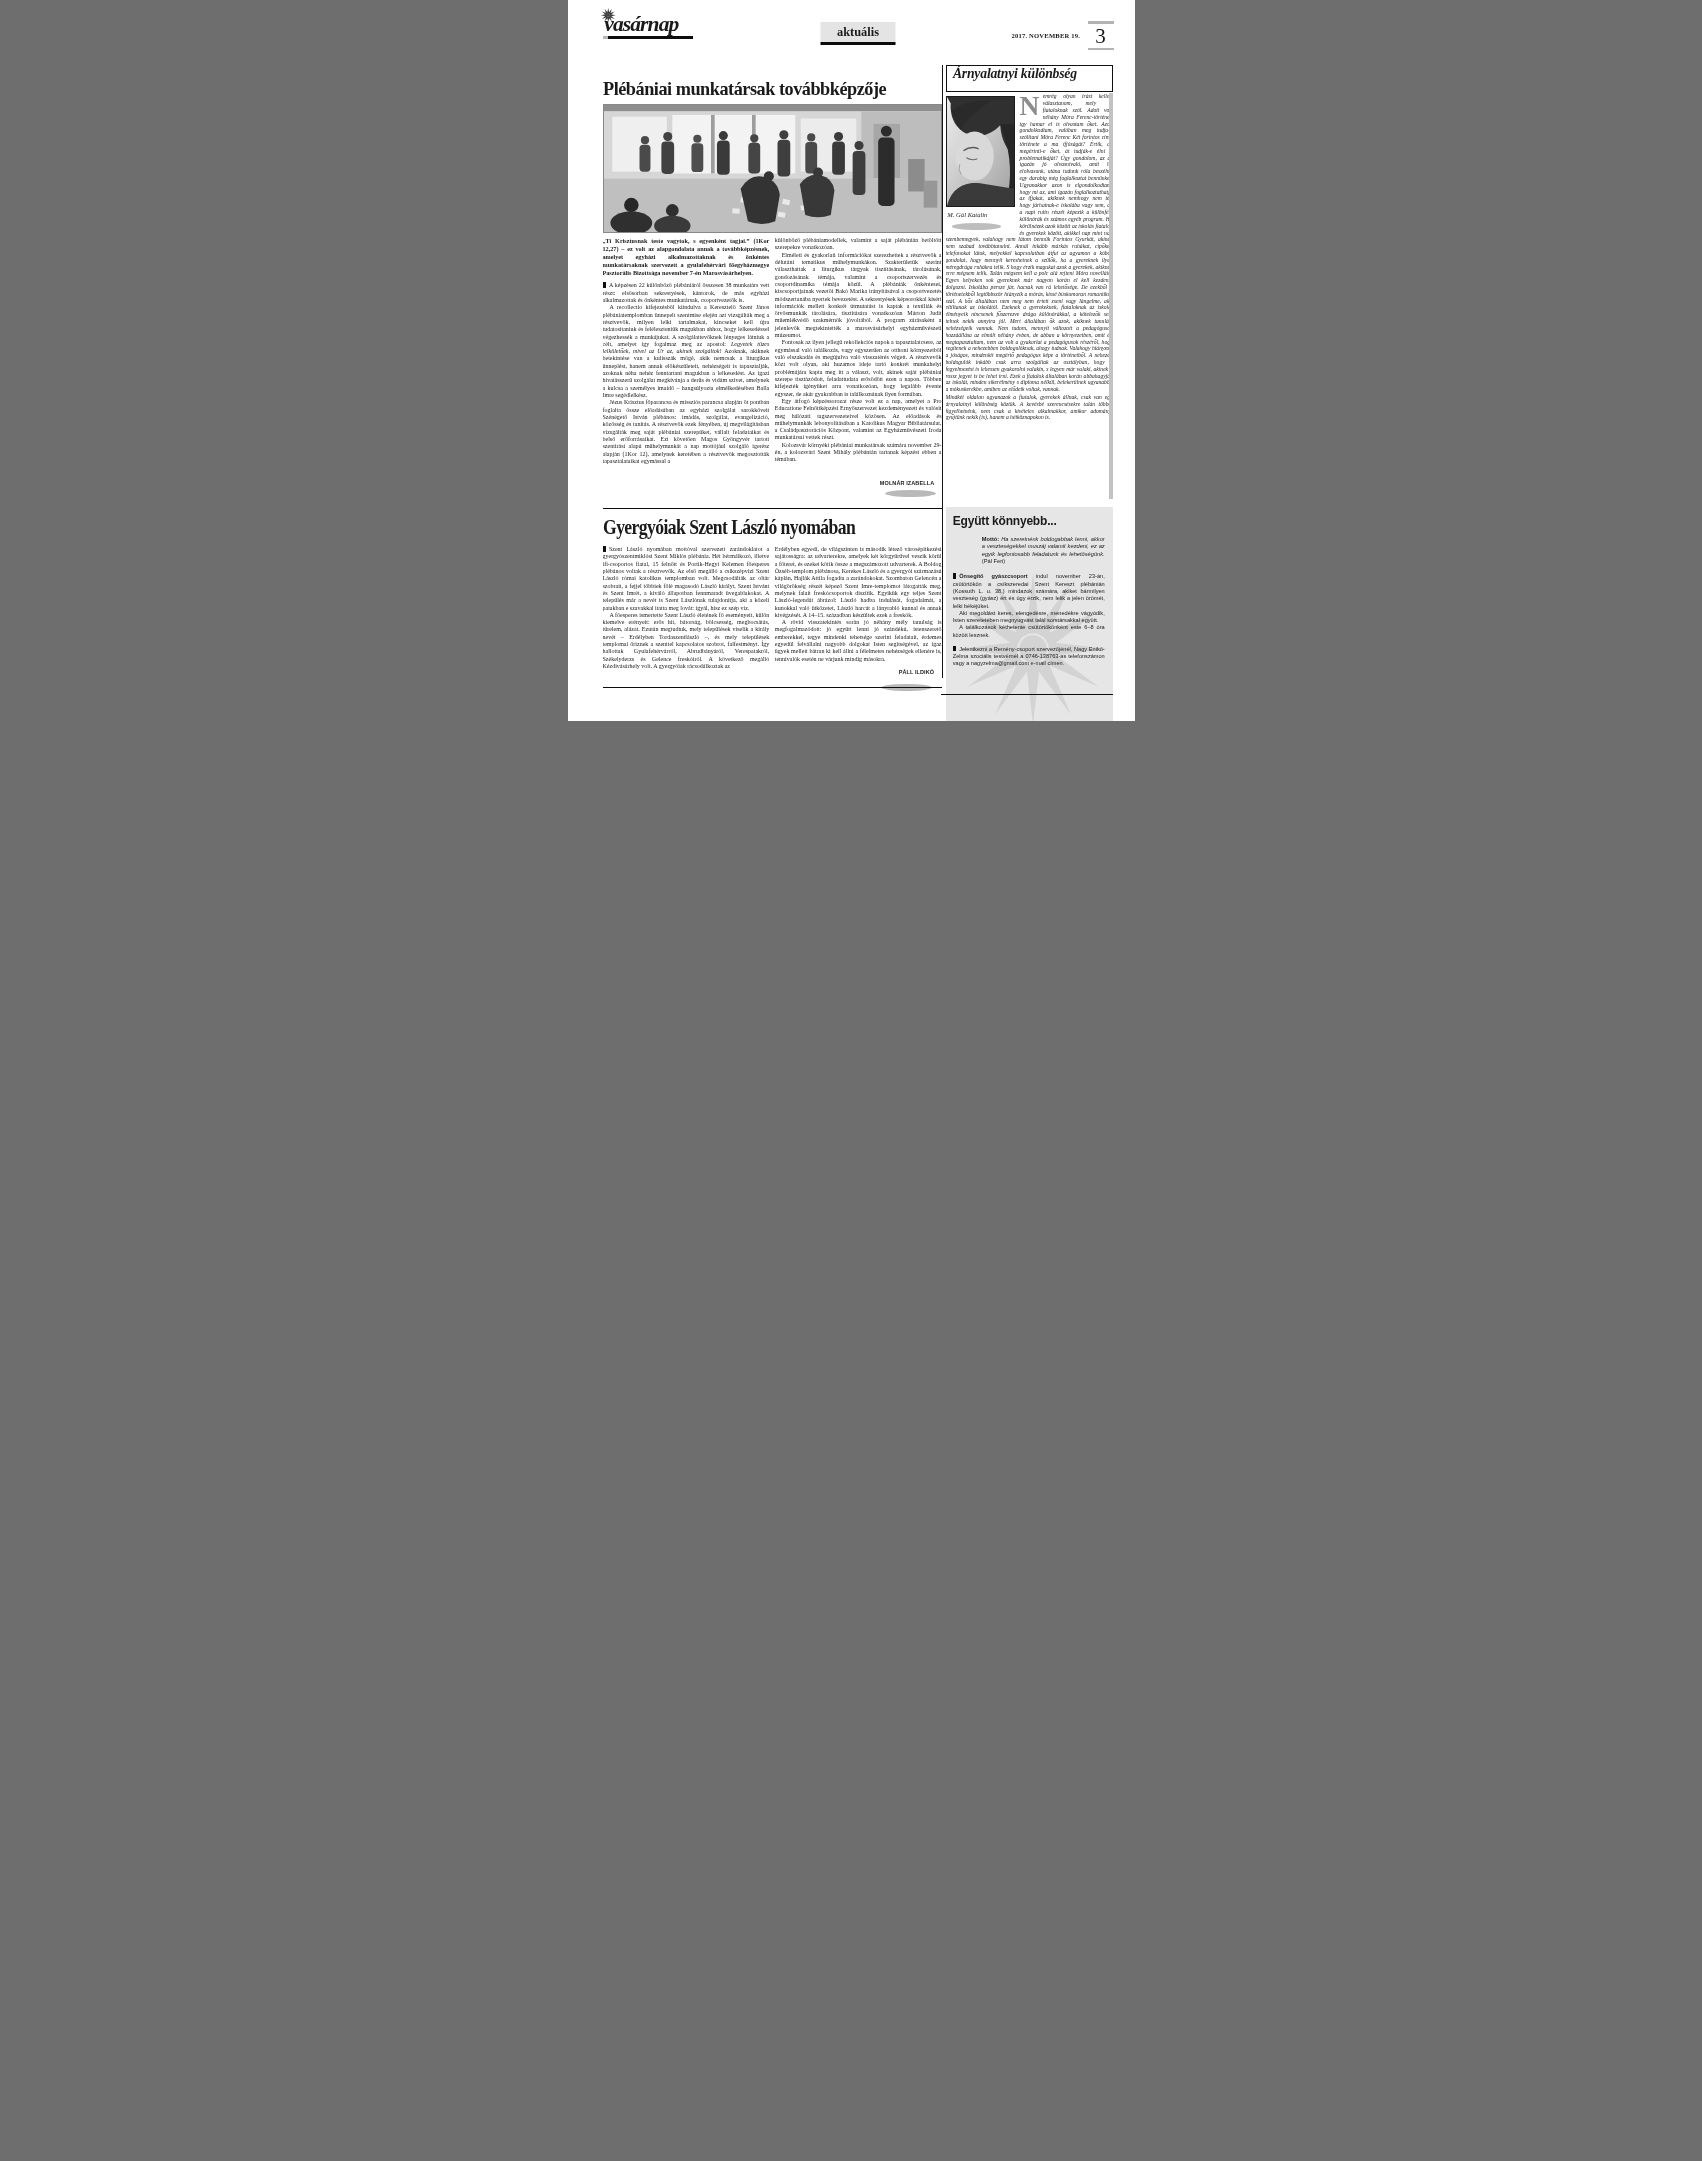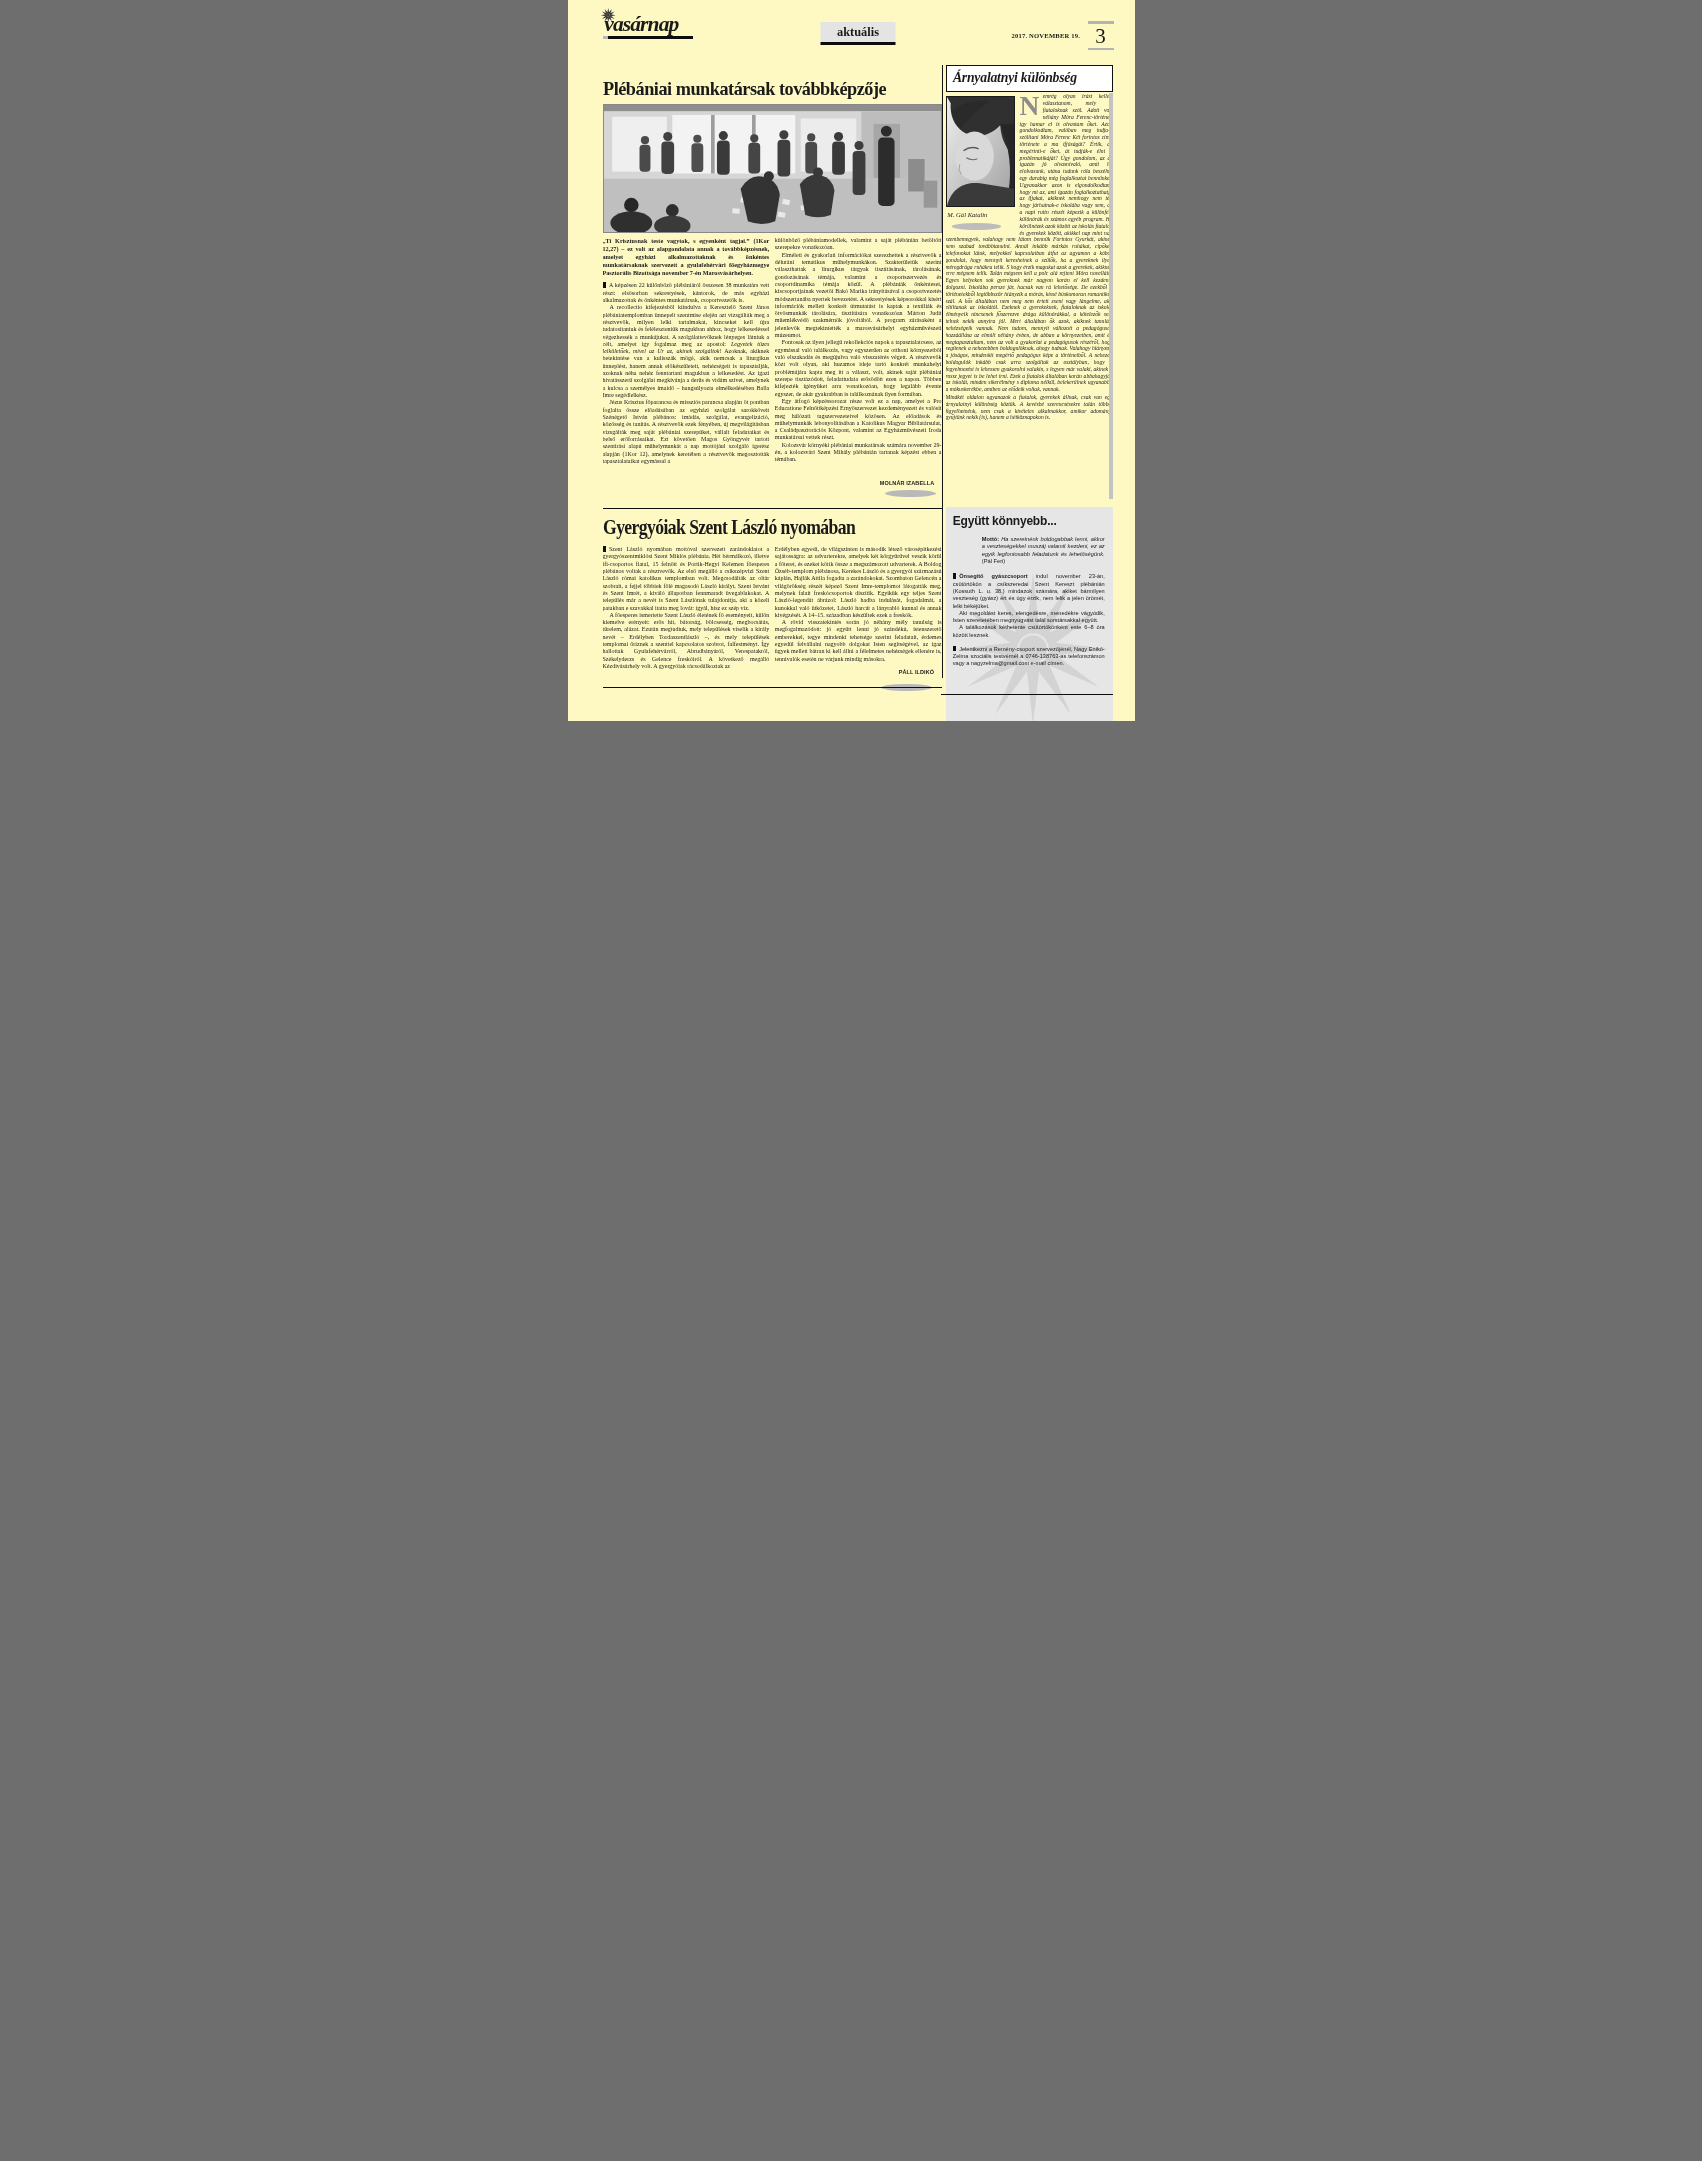--- a/index.html
+++ b/index.html
@@ -1,16 +1,16 @@
 <!DOCTYPE html>
 <html style="font-size:7.3px"><head>
 <meta charset="utf-8">
 <style>
   html,body{margin:0;padding:0;background:#6e6e6e;}
-  .page{position:relative;width:567px;height:721px;margin:0 auto;background:#fef9c3;
+  .page{position:relative;width:567px;height:721px;margin:0 auto;background:#ffffff;
         font-family:"Liberation Serif","DejaVu Serif",serif;color:#1a1a1a;overflow:hidden;}
 
   
   .masthead{position:absolute;left:35px;top:10px;width:511px;height:42px;}
   .logo{position:absolute;left:0;top:1.8px;width:101px;}
   .logo-star{position:absolute;left:-2.7px;top:-4.6px;width:16.5px;height:16.5px;}
   .logo-text{display:block;font-style:italic;font-weight:bold;font-size:21.5px;line-height:24px;
              letter-spacing:-0.9px;padding-left:1.8px;}
   .logo-underline{margin-top:0.5px;height:3.2px;width:90px;
                   background:linear-gradient(to right,#b7b7b7 0,#b7b7b7 5.5px,#0d0d0d 5.5px);}
@@ -47,21 +47,21 @@
   .oval2{width:51px;height:6.9px;left:278px;top:606px;}
   .rule{position:absolute;left:0;width:339px;height:1.4px;background:#0d0d0d;}
   .rule1{top:430px;}
   .rule2{top:609px;}
   .hl2{position:absolute;top:438px;left:0;margin:0;font-size:21px;line-height:23px;font-weight:bold;
        letter-spacing:-0.7px;white-space:nowrap;transform:scaleX(.84);transform-origin:left;}
   .cols2{position:absolute;top:468px;left:0;width:339px;height:137px;overflow:hidden;display:flex;gap:5.5px;}
 
   
   .right-col{position:absolute;left:378px;top:65px;width:167px;height:637px;}
-  .op-title-box{box-sizing:border-box;height:26.5px;border:0.9px solid #101010;display:flex;align-items:center;
+  .op-title-box{box-sizing:border-box;height:26.5px;border:0.9px solid #101010;display:flex;align-items:flex-start;
                 padding-left:6.4px;background:#fff;}
   .op-title-box h2{margin:0;font-style:italic;font-weight:bold;font-size:13.7px;letter-spacing:-0.2px;}
   .op-body{position:relative;margin-top:1.8px;height:406px;overflow:hidden;}
   .photo-block{float:left;width:70px;margin:2.7px 4.1px 0.9px 0;}
   .portrait{width:67px;height:109px;border:0.5px solid #1c1c1c;}
   .op-caption{font-style:italic;font-size:6.6px;margin:3.7px 0 0 1.8px;}
   .oval-cap{width:49px;height:6.4px;background:#bdbdbd;border-radius:50%;margin:5.5px 0 0 6.4px;}
   .op-p{font-style:italic;font-size:5.6px;line-height:1.22;text-align:justify;}
   .op-p + .op-p{margin-top:0.9px;}
   .dropcap{float:left;font-style:normal;font-weight:bold;font-size:27.5px;line-height:21px;

